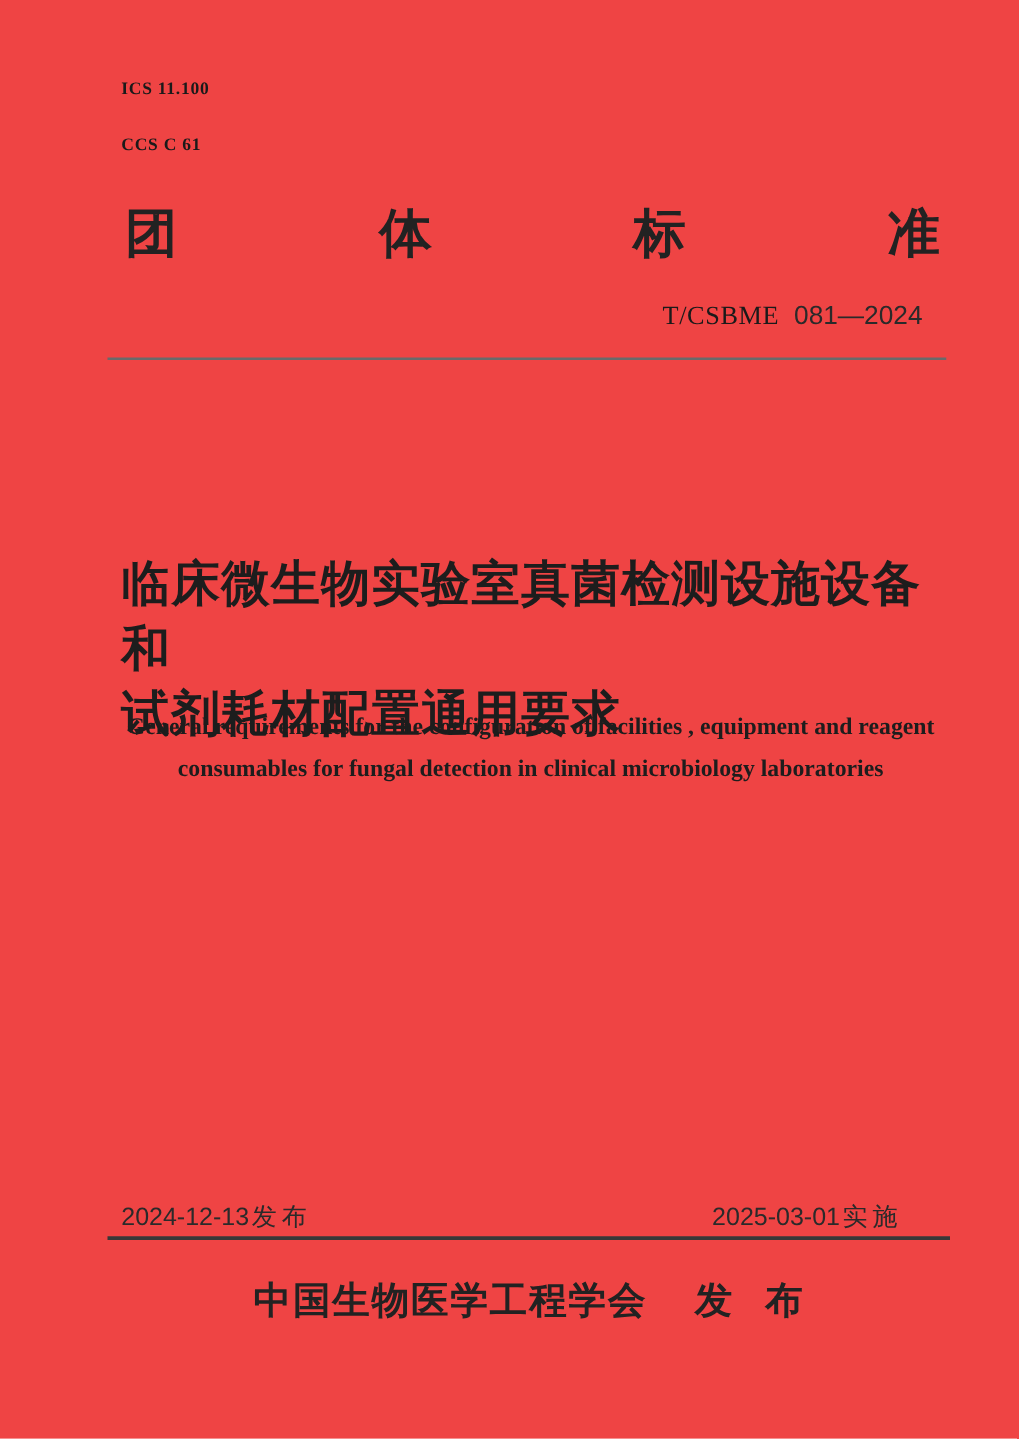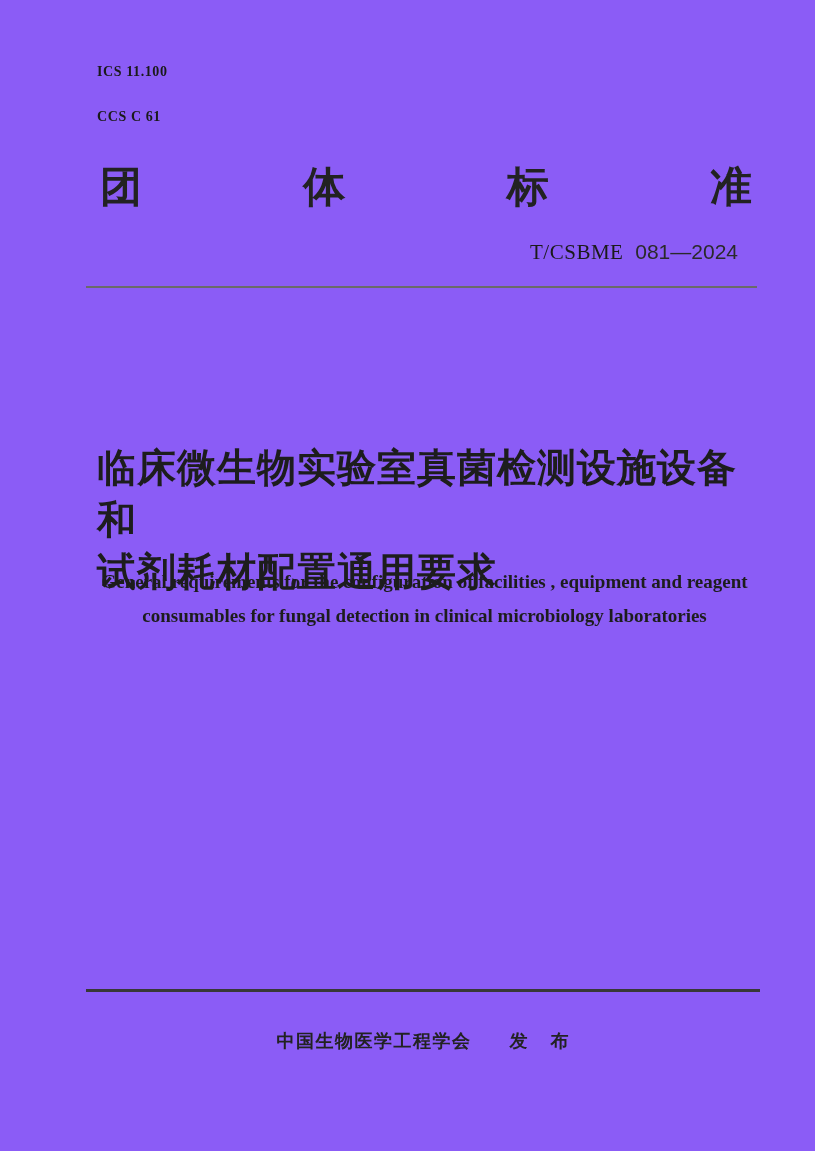--- a/index.html
+++ b/index.html
@@ -4,21 +4,21 @@
 <style>
   html, body {
     margin: 0;
     padding: 0;
     background: #ffffff;
   }
   .page {
     position: relative;
     width: 815px;
     height: 1151px;
-    background: #8b5cf6;
+    background: #ef4444;
     overflow: hidden;
     font-family: "Liberation Sans", sans-serif;
     color: #1a1a1a;
   }
 
   
   .ics-block {
     position: absolute;
     left: 97px;
     top: 34px;
@@ -128,21 +128,21 @@
     font-weight: 500;
   }
 
   
   .publisher {
     position: absolute;
     left: 97px;
     top: 1027px;
     width: 660px;
     text-align: center;
-    font-size: 18px;
+    font-size: 30px;
     line-height: 28px;
     font-weight: 600;
     color: #222222;
     white-space: nowrap;
   }
   .publisher .pub-name {
     letter-spacing: 1.5px;
   }
   .publisher .pub-action {
     margin-left: 38px;
@@ -176,20 +176,28 @@
   <div class="title-cn">
     <div>临床微生物实验室真菌检测设施设备和</div>
     <div>试剂耗材配置通用要求</div>
   </div>
 
   <div class="title-en">
     <div>General requirements for the configuration of facilities , equipment and reagent</div>
     <div>consumables for fungal detection in clinical microbiology laboratories</div>
   </div>
 
+  <div class="dates">
+    <div>
+      <span>2024-12-13</span><span class="cjk-label">发布</span>
+    </div>
+    <div>
+      <span>2025-03-01</span><span class="cjk-label">实施</span>
+    </div>
+  </div>
 
   <div class="rule rule-bottom"></div>
 
   <div class="publisher">
     <span class="pub-name">中国生物医学工程学会</span><span class="pub-action">发 布</span>
   </div>
 
 </div>
 
 </body></html>

